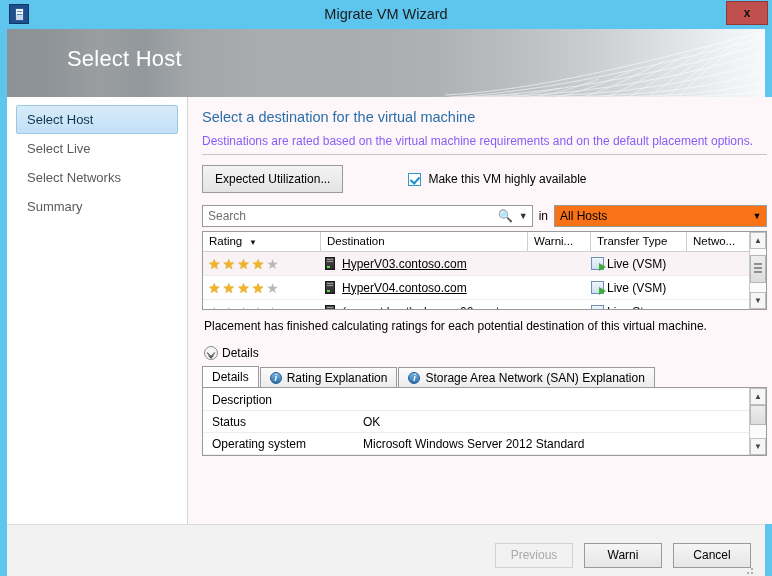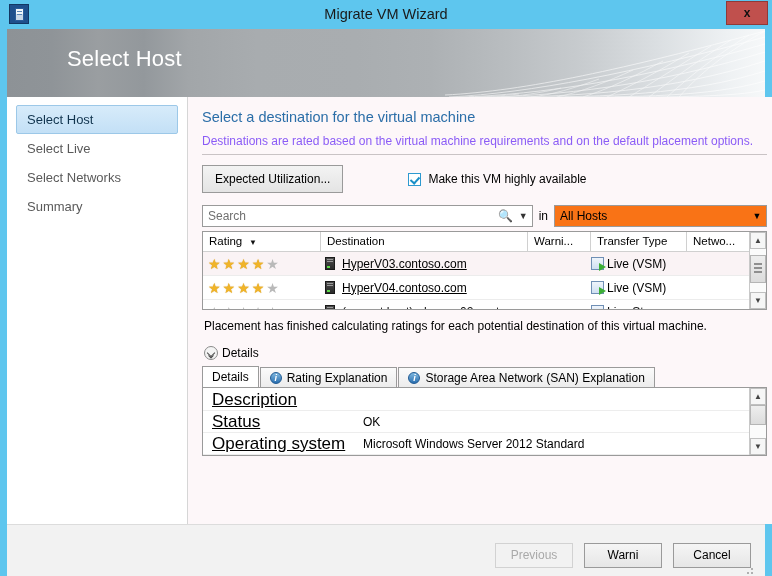--- a/index.html
+++ b/index.html
@@ -501,23 +501,22 @@
   .drow {
     display: flex;
     height: 22px;
     align-items: center;
     border-bottom: 1px solid #ededed;
     box-sizing: border-box;
   }
   .dkey {
     width: 160px;
     padding-left: 9px;
-    font-size: 17px;
-    box-sizing: border-box;
-    text-decoration: underline;
+    font-size: 12px;
+    box-sizing: border-box;
   }
   .dval { font-size: 12px; }
   #details-scroll {
     width: 17px;
     border-left: 1px solid #c8c8c8;
     box-sizing: border-box;
     display: flex;
     flex-direction: column;
     background: #f6f6f6;
     flex: 0 0 auto;

